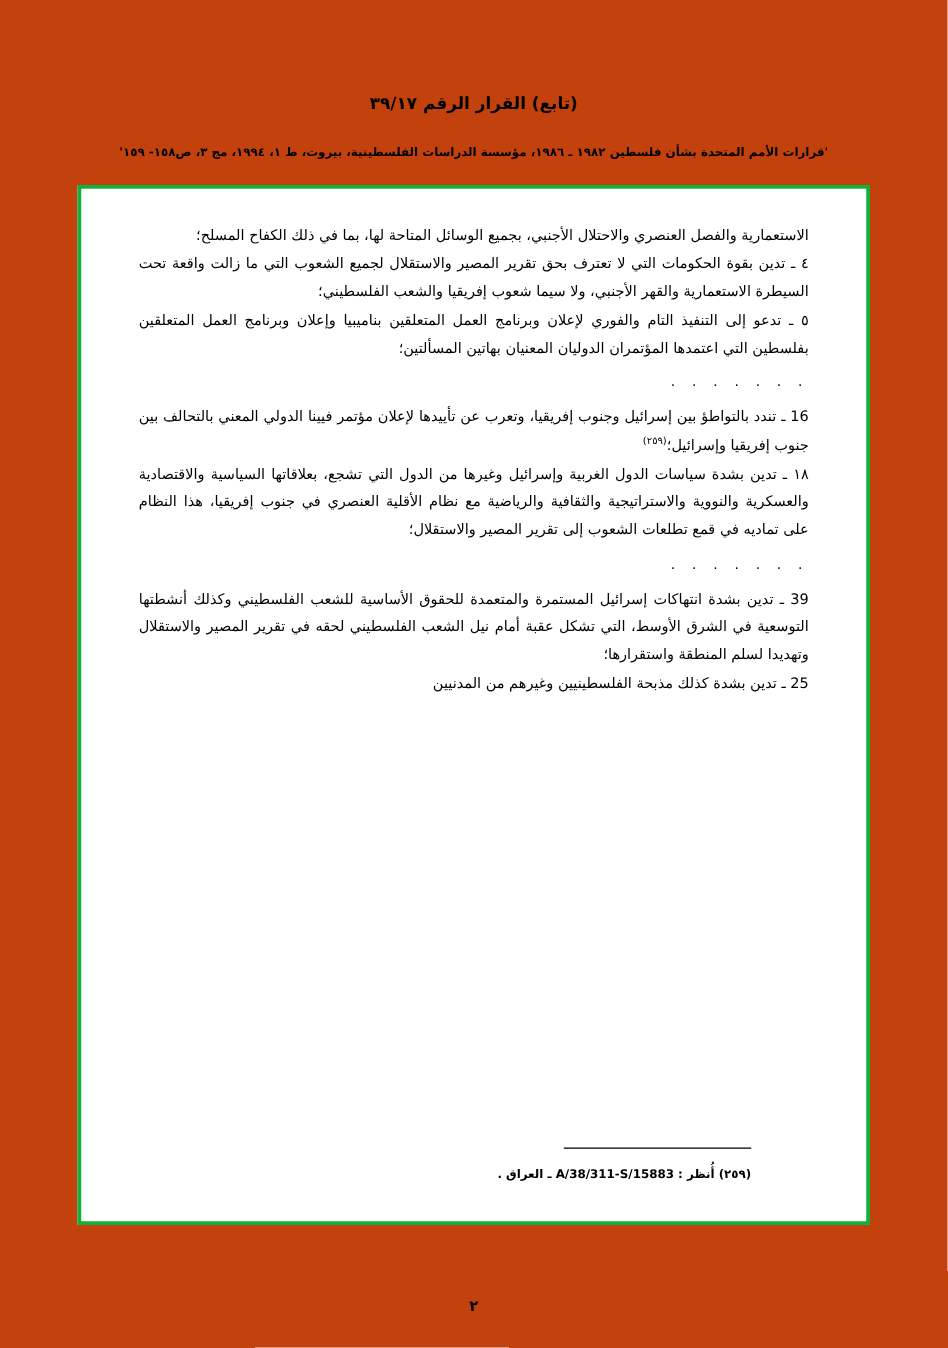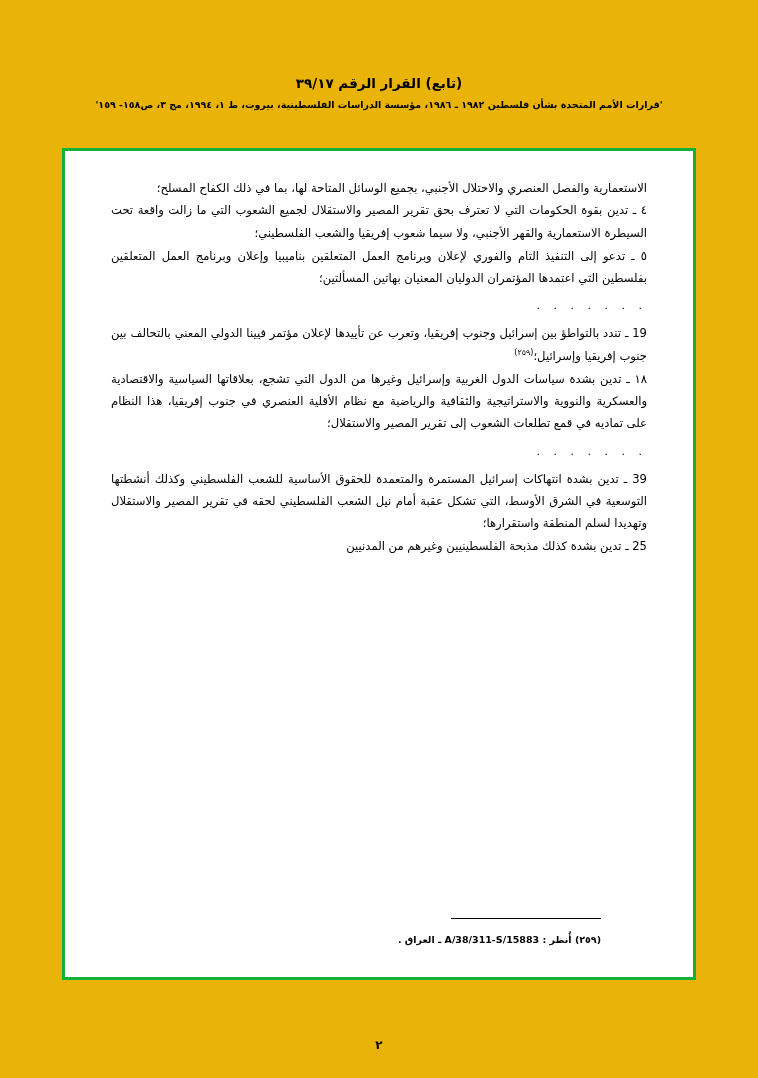--- a/index.html
+++ b/index.html
@@ -11,38 +11,38 @@
     width: 758px;
     height: 1078px;
     position: relative;
     font-family: "DejaVu Sans", "Liberation Sans", sans-serif;
     color: #000000;
     overflow: hidden;
   }
   .page {
     position: absolute;
     inset: 0;
-    background: #eab308;
+    background: #c2410c;
   }
   .header {
     position: absolute;
     top: 74px;
     left: 0;
     right: 0;
     text-align: center;
   }
   .header-title {
     font-size: 13.5px;
     font-weight: bold;
     letter-spacing: 0;
     line-height: 1.4;
     direction: rtl;
   }
   .header-source {
-    margin-top: 5px;
+    margin-top: 23px;
     font-size: 9.5px;
     font-weight: bold;
     line-height: 1.5;
     direction: rtl;
   }
   .frame {
     position: absolute;
     top: 148px;
     left: 62px;
     width: 634px;
@@ -129,21 +129,21 @@
 
         <p class="para">الاستعمارية والفصل العنصري والاحتلال الأجنبي، بجميع الوسائل المتاحة لها، بما في ذلك الكفاح المسلح؛</p>
 
 
         <p class="para">٤ ـ تدين بقوة الحكومات التي لا تعترف بحق تقرير المصير والاستقلال لجميع الشعوب التي ما زالت واقعة تحت السيطرة الاستعمارية والقهر الأجنبي، ولا سيما شعوب إفريقيا والشعب الفلسطيني؛</p>
 
         <p class="para gap">٥ ـ تدعو إلى التنفيذ التام والفوري لإعلان وبرنامج العمل المتعلقين بناميبيا وإعلان وبرنامج العمل المتعلقين بفلسطين التي اعتمدها المؤتمران الدوليان المعنيان بهاتين المسألتين؛</p>
 
         <div class="dots">. . . . . . .</div>
 
-        <p class="para"><span>19 ـ تندد بالتواطؤ بين إسرائيل وجنوب إفريقيا، وتعرب عن تأييدها لإعلان مؤتمر فيينا الدولي المعني بالتحالف بين جنوب إفريقيا وإسرائيل؛</span><sup class="ref">(٢٥٩)</sup></p>
+        <p class="para"><span>16 ـ تندد بالتواطؤ بين إسرائيل وجنوب إفريقيا، وتعرب عن تأييدها لإعلان مؤتمر فيينا الدولي المعني بالتحالف بين جنوب إفريقيا وإسرائيل؛</span><sup class="ref">(٢٥٩)</sup></p>
 
         <p class="para gap">١٨ ـ تدين بشدة سياسات الدول الغربية وإسرائيل وغيرها من الدول التي تشجع، بعلاقاتها السياسية والاقتصادية والعسكرية والنووية والاستراتيجية والثقافية والرياضية مع نظام الأقلية العنصري في جنوب إفريقيا، هذا النظام على تماديه في قمع تطلعات الشعوب إلى تقرير المصير والاستقلال؛</p>
 
         <div class="dots">. . . . . . .</div>
 
         <p class="para">39 ـ تدين بشدة انتهاكات إسرائيل المستمرة والمتعمدة للحقوق الأساسية للشعب الفلسطيني وكذلك أنشطتها التوسعية في الشرق الأوسط، التي تشكل عقبة أمام نيل الشعب الفلسطيني لحقه في تقرير المصير والاستقلال وتهديدا لسلم المنطقة واستقرارها؛</p>
 
         <p class="para gap">25 ـ تدين بشدة كذلك مذبحة الفلسطينيين وغيرهم من المدنيين</p>
 
       </div>

